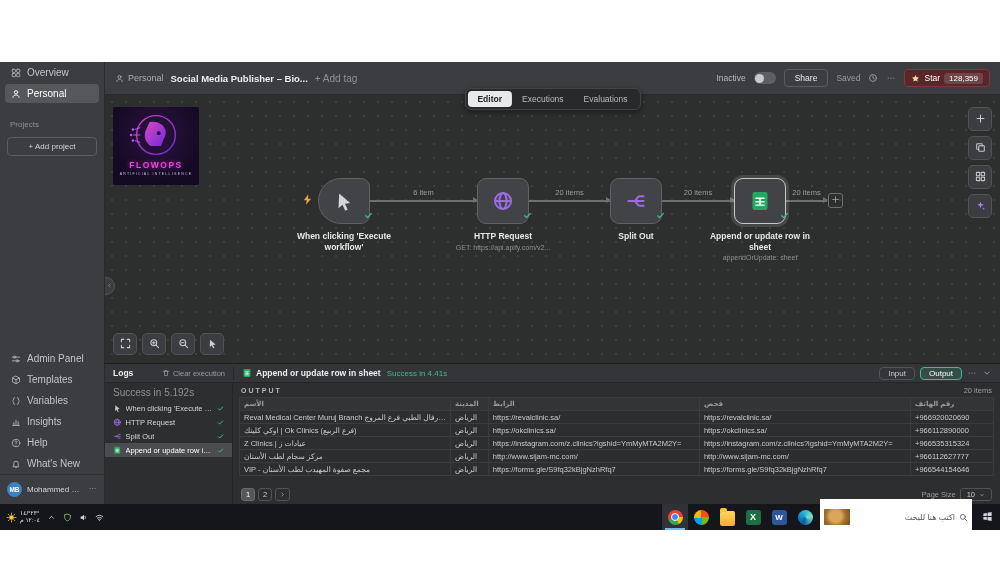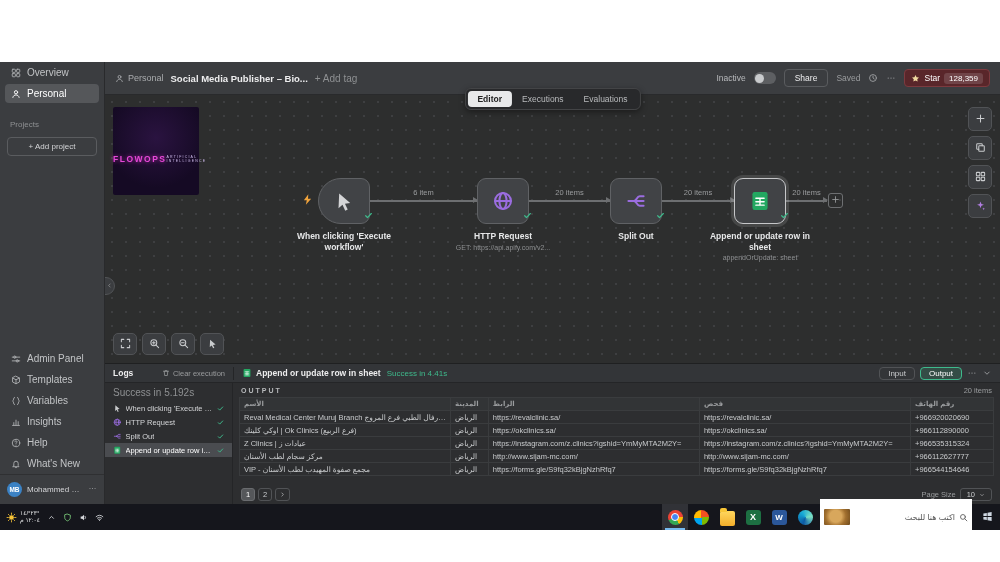--- a/index.html
+++ b/index.html
@@ -44,21 +44,21 @@
   .star-btn .ni{font-size:9px;display:flex;color:#f0d9a0}
   .star-count{background:rgba(255,255,255,.14);border-radius:3px;padding:1px 5px;font-size:8px}
 
   
   .tabs{position:absolute;top:26px;left:50%;transform:translateX(-50%);display:flex;background:#28292b;border:1px solid #434446;border-radius:6px;padding:2px;z-index:20;font-size:8.5px;box-shadow:0 2px 6px rgba(0,0,0,.4)}
   .tab{padding:3px 10px;border-radius:4px;color:#b8babc;cursor:pointer;white-space:nowrap}
   .tab.active{background:#e8e9ea;color:#222;font-weight:700}
 
   
   .canvas{flex:1;position:relative;background:#2d2e2e;background-image:radial-gradient(#3e3f41 0.9px,transparent 0.9px);background-size:14px 14px;overflow:hidden}
-  .flowops{position:absolute;left:8px;top:12px;width:86px;height:88px;background:radial-gradient(circle at 50% 35%,#2a1340 0%,#150a24 70%);border-radius:2px;display:flex;flex-direction:row;align-items:center;padding-top:15px}
+  .flowops{position:absolute;left:8px;top:12px;width:86px;height:78px;background:radial-gradient(circle at 50% 35%,#2a1340 0%,#150a24 70%);border-radius:2px;display:flex;flex-direction:column;align-items:center;padding-top:4px}
   .flowops-title{color:#e649d8;font-weight:700;font-size:8.5px;letter-spacing:1.5px;text-shadow:0 0 4px #b625aa;margin-top:1px}
   .flowops-sub{color:#cbb8e8;font-size:3.5px;letter-spacing:1.2px;margin-top:1.5px}
 
   .node{position:absolute;top:83px;width:52px;height:46px;background:#414346;border:1.5px solid #606265;border-radius:9px;display:flex;align-items:center;justify-content:center;cursor:pointer;z-index:3}
   .node.trigger{border-radius:23px 9px 9px 23px}
   .node.selected{border-color:#c6c7c9;box-shadow:0 0 0 3px rgba(255,255,255,.12)}
   .node .big-icon{font-size:22px;display:flex}
   .node .check{position:absolute;right:-4px;bottom:3px;color:#3eba8c;font-size:9px;display:flex}
   .node-label{position:absolute;top:136px;width:120px;text-align:center;color:#e6e7e8;font-size:8.5px;font-weight:700;line-height:1.25;z-index:3}
   .node-sub{color:#8e9092;font-weight:400;font-size:7px;margin-top:2px;white-space:nowrap;overflow:hidden;text-overflow:ellipsis}

